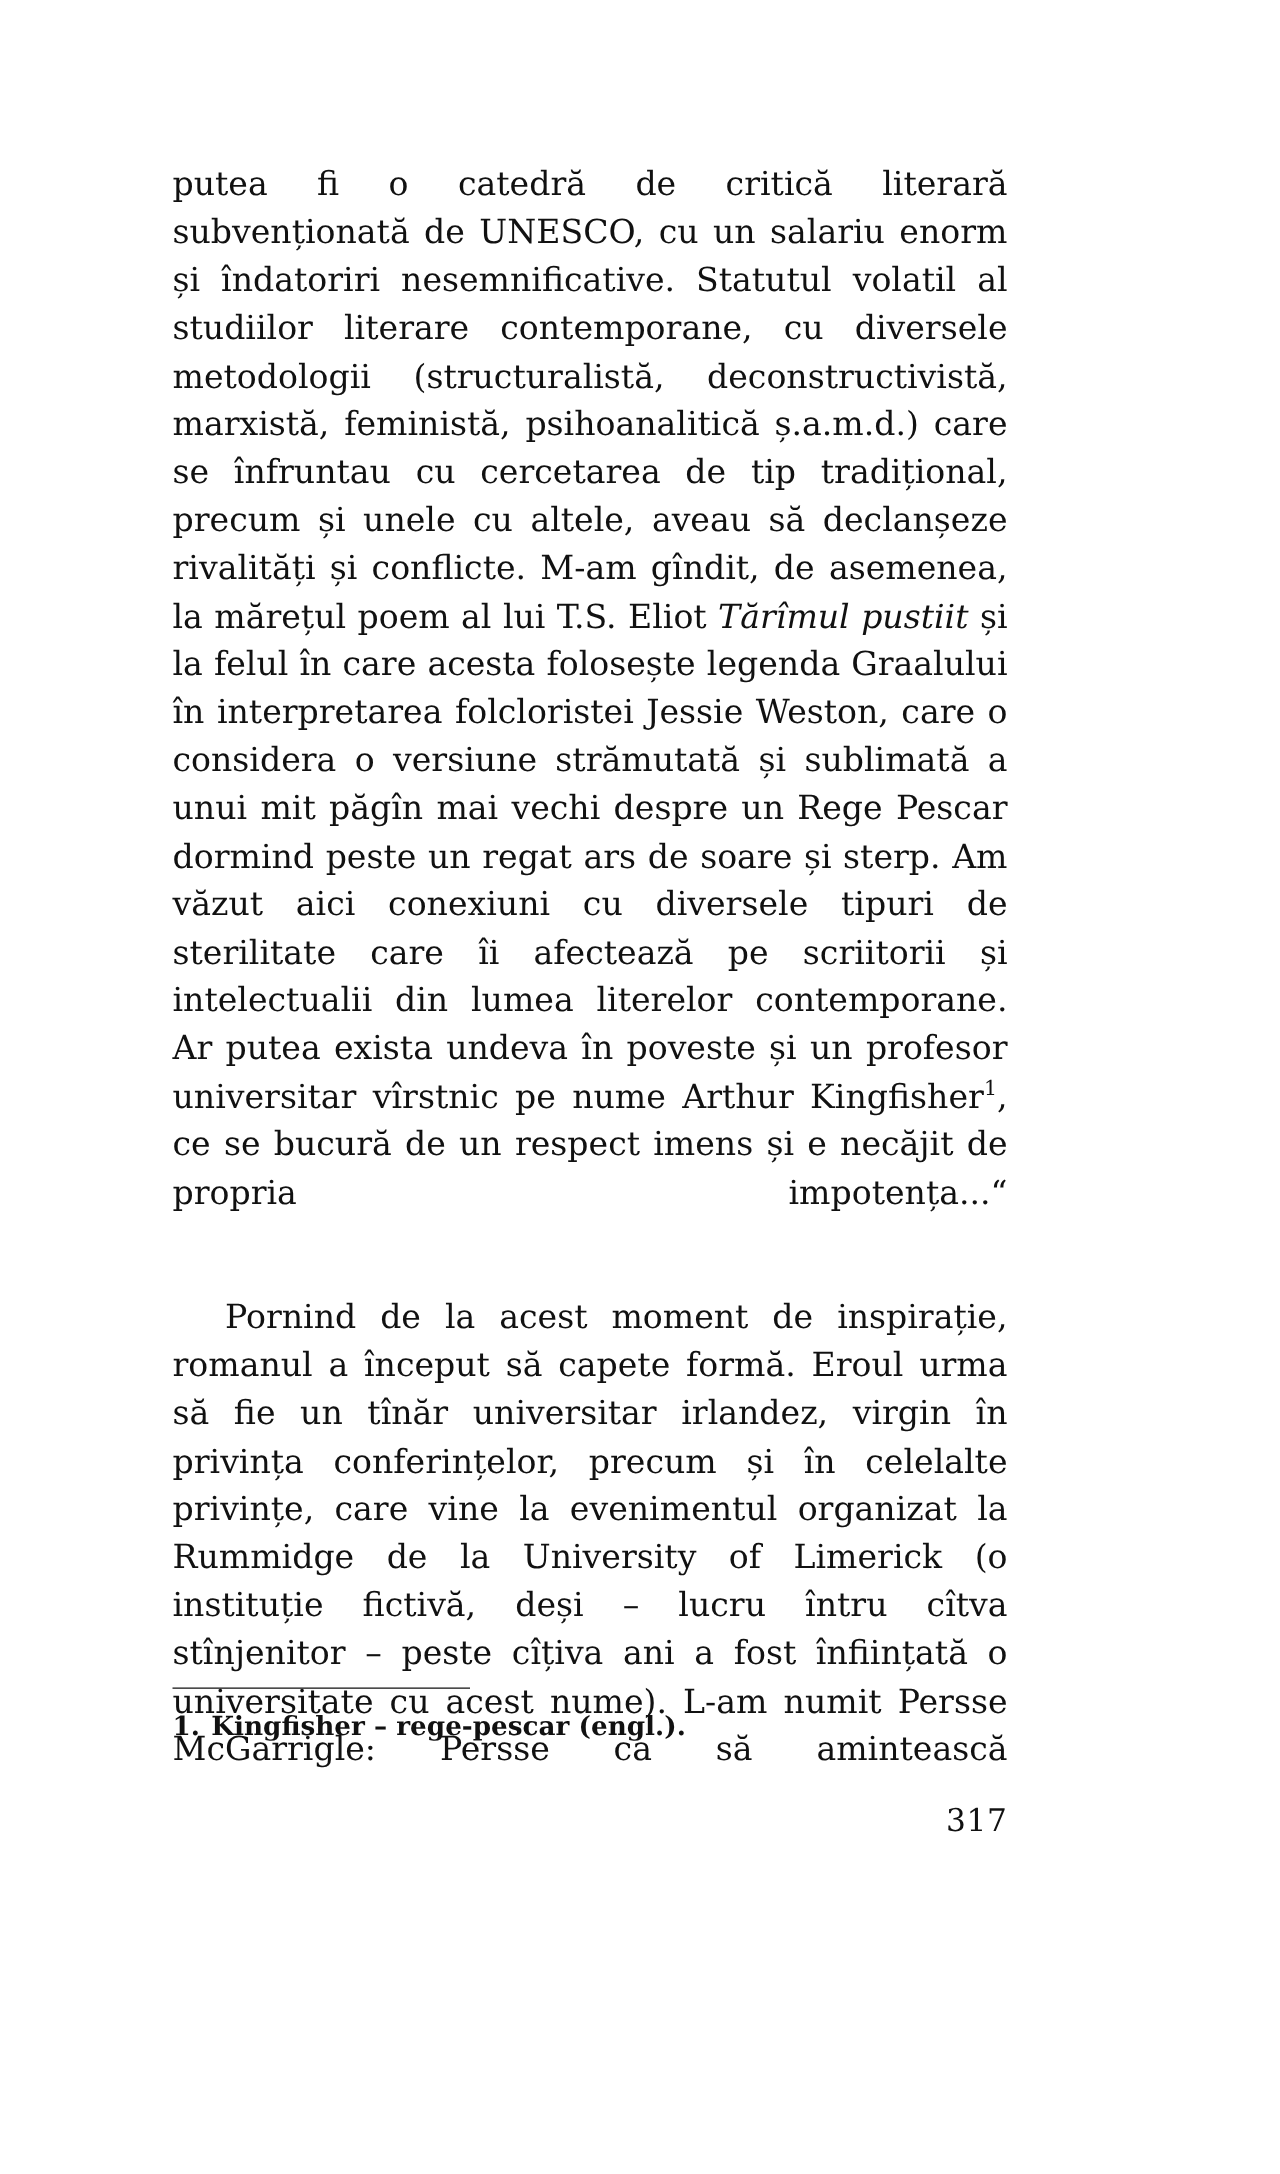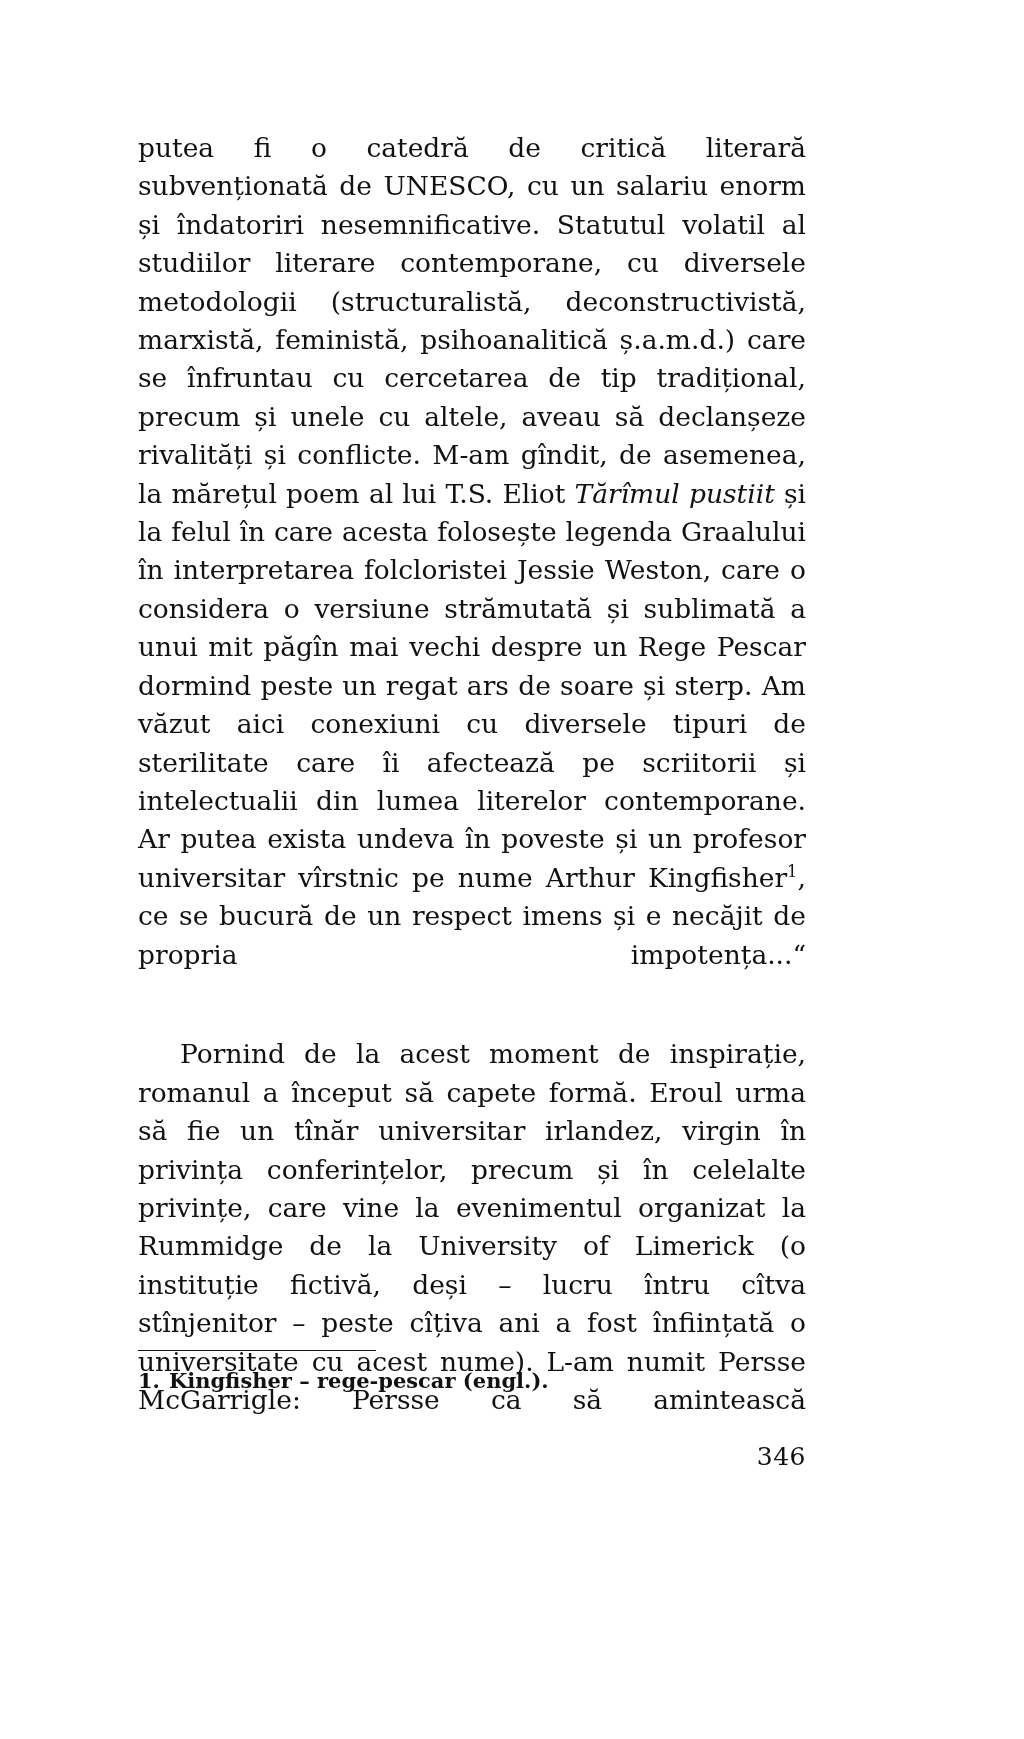--- a/index.html
+++ b/index.html
@@ -101,15 +101,15 @@
 
   </div>
 
   <div class="footnote-area">
     <div class="footnote-rule"></div>
     <div class="footnote-text">
       <span class="fn-num">1.</span><span>Kingfisher – rege-pescar (engl.).</span>
     </div>
   </div>
 
-  <div class="folio">346</div>
+  <div class="folio">317</div>
 
 </div>
 
 </body></html>

